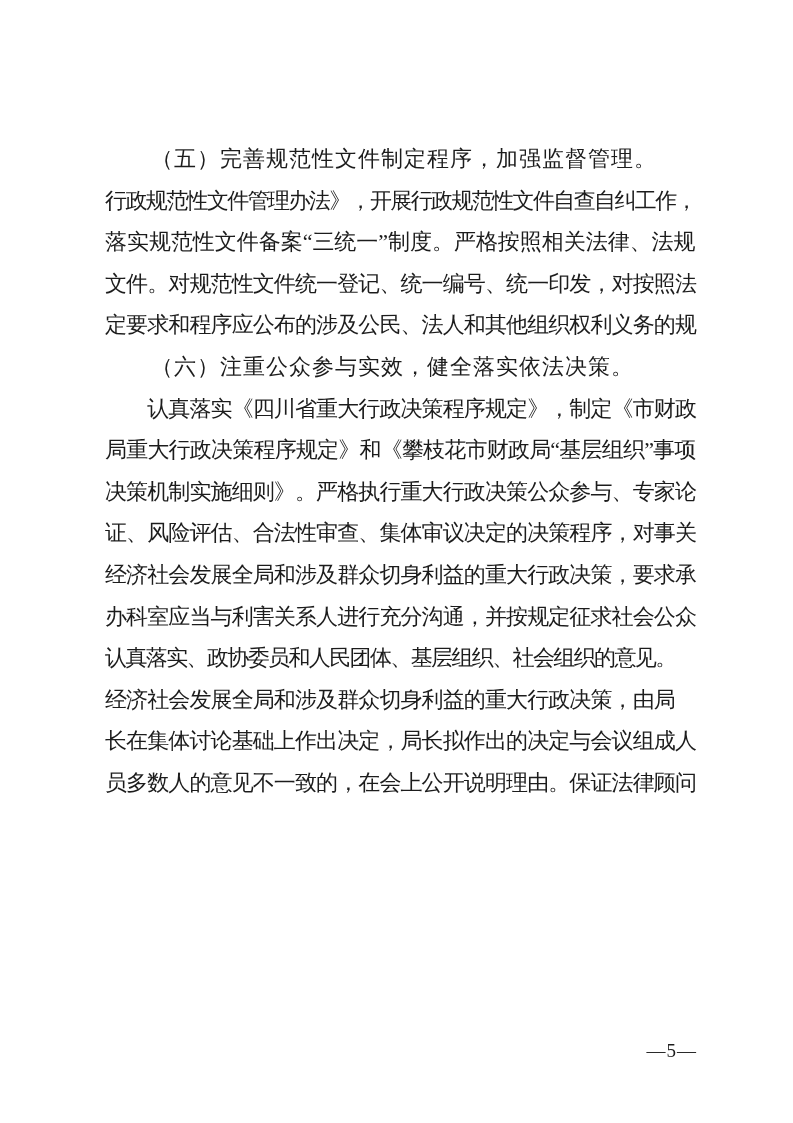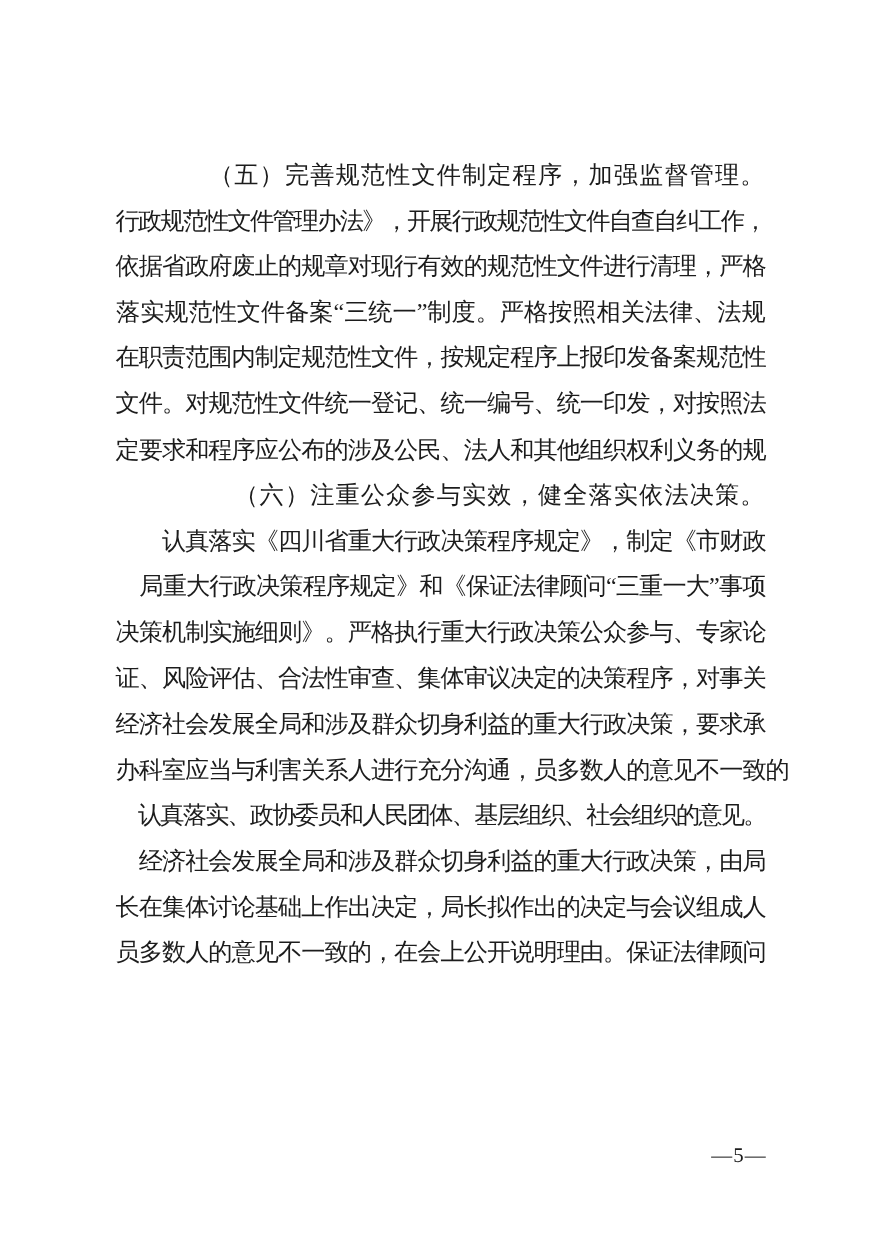--- a/index.html
+++ b/index.html
@@ -8,21 +8,20 @@
     background: #ffffff;
   }
   .page {
     position: relative;
     width: 793px;
     height: 1123px;
     background: #ffffff;
     overflow: hidden;
     font-family: "Liberation Serif", "DejaVu Serif", serif;
     color: #1c1c1c;
-    text-align: right;
   }
   .text-block {
     position: absolute;
     left: 105px;
     top: 138px;
     width: 591px;
     font-size: 22px;
     line-height: 41.6px;
   }
   .line {
@@ -42,31 +41,29 @@
     color: #1c1c1c;
   }
 </style>
 </head>
 <body>
 
 <div class="page">
   <div class="text-block">
     <div class="line heading">　　（五）完善规范性文件制定程序，加强监督管理。</div>
     <div class="line fill" style="letter-spacing: -1.62069px;">行政规范性文件管理办法》，开展行政规范性文件自查自纠工作，</div>
-    <div class="line fill" style="letter-spacing: -0.892857px;">依据省政府废止的规章对现行有效的规范性文件进行清理，严格</div>
     <div class="line fill" style="letter-spacing: -0.0357143px;">落实规范性文件备案“三统一”制度。严格按照相关法律、法规</div>
-    <div class="line fill" style="letter-spacing: -0.892857px;">在职责范围内制定规范性文件，按规定程序上报印发备案规范性</div>
     <div class="line fill" style="letter-spacing: -0.892857px;">文件。对规范性文件统一登记、统一编号、统一印发，对按照法</div>
     <div class="line fill" style="letter-spacing: -0.892857px;">定要求和程序应公布的涉及公民、法人和其他组织权利义务的规</div>
     <div class="line heading">　　（六）注重公众参与实效，健全落实依法决策。</div>
     <div class="line fill" style="letter-spacing: -0.892857px;">　　认真落实《四川省重大行政决策程序规定》，制定《市财政</div>
-    <div class="line fill" style="letter-spacing: -0.793103px;">局重大行政决策程序规定》和《保证法律顾问“三重一大”事项</div>
+    <div class="line fill" style="letter-spacing: -0.793103px;">局重大行政决策程序规定》和《攀枝花市财政局“基层组织”事项</div>
     <div class="line fill" style="letter-spacing: -0.892857px;">决策机制实施细则》。严格执行重大行政决策公众参与、专家论</div>
     <div class="line fill" style="letter-spacing: -0.892857px;">证、风险评估、合法性审查、集体审议决定的决策程序，对事关</div>
     <div class="line fill" style="letter-spacing: -0.892857px;">经济社会发展全局和涉及群众切身利益的重大行政决策，要求承</div>
-    <div class="line fill" style="letter-spacing: -0.892857px;">办科室应当与利害关系人进行充分沟通，员多数人的意见不一致的</div>
+    <div class="line fill" style="letter-spacing: -0.892857px;">办科室应当与利害关系人进行充分沟通，并按规定征求社会公众</div>
     <div class="line fill" style="letter-spacing: -1.62069px;">认真落实、政协委员和人民团体、基层组织、社会组织的意见。</div>
     <div class="line fill" style="letter-spacing: -0.892857px;">经济社会发展全局和涉及群众切身利益的重大行政决策，由局</div>
     <div class="line fill" style="letter-spacing: -0.892857px;">长在集体讨论基础上作出决定，局长拟作出的决定与会议组成人</div>
     <div class="line fill" style="letter-spacing: -0.892857px;">员多数人的意见不一致的，在会上公开说明理由。保证法律顾问</div>
   </div>
   <div class="page-number">—5—</div>
 </div>
 
 </body></html>

